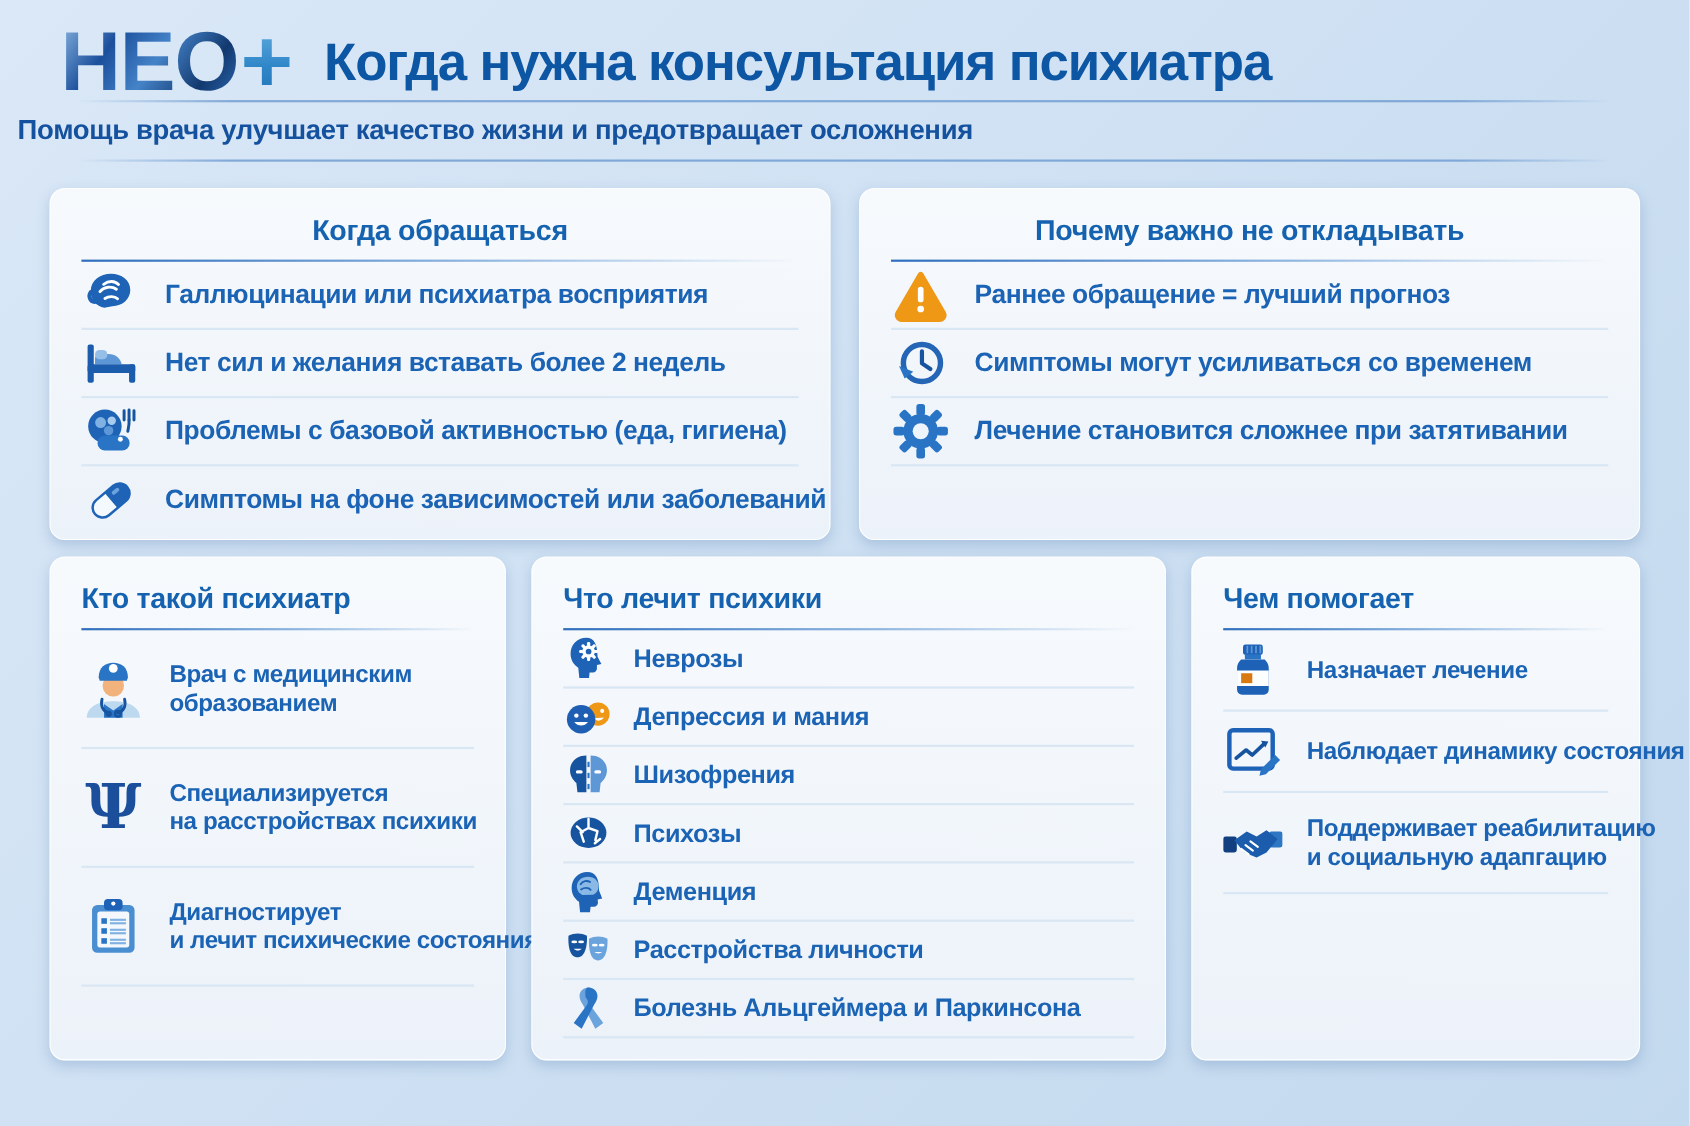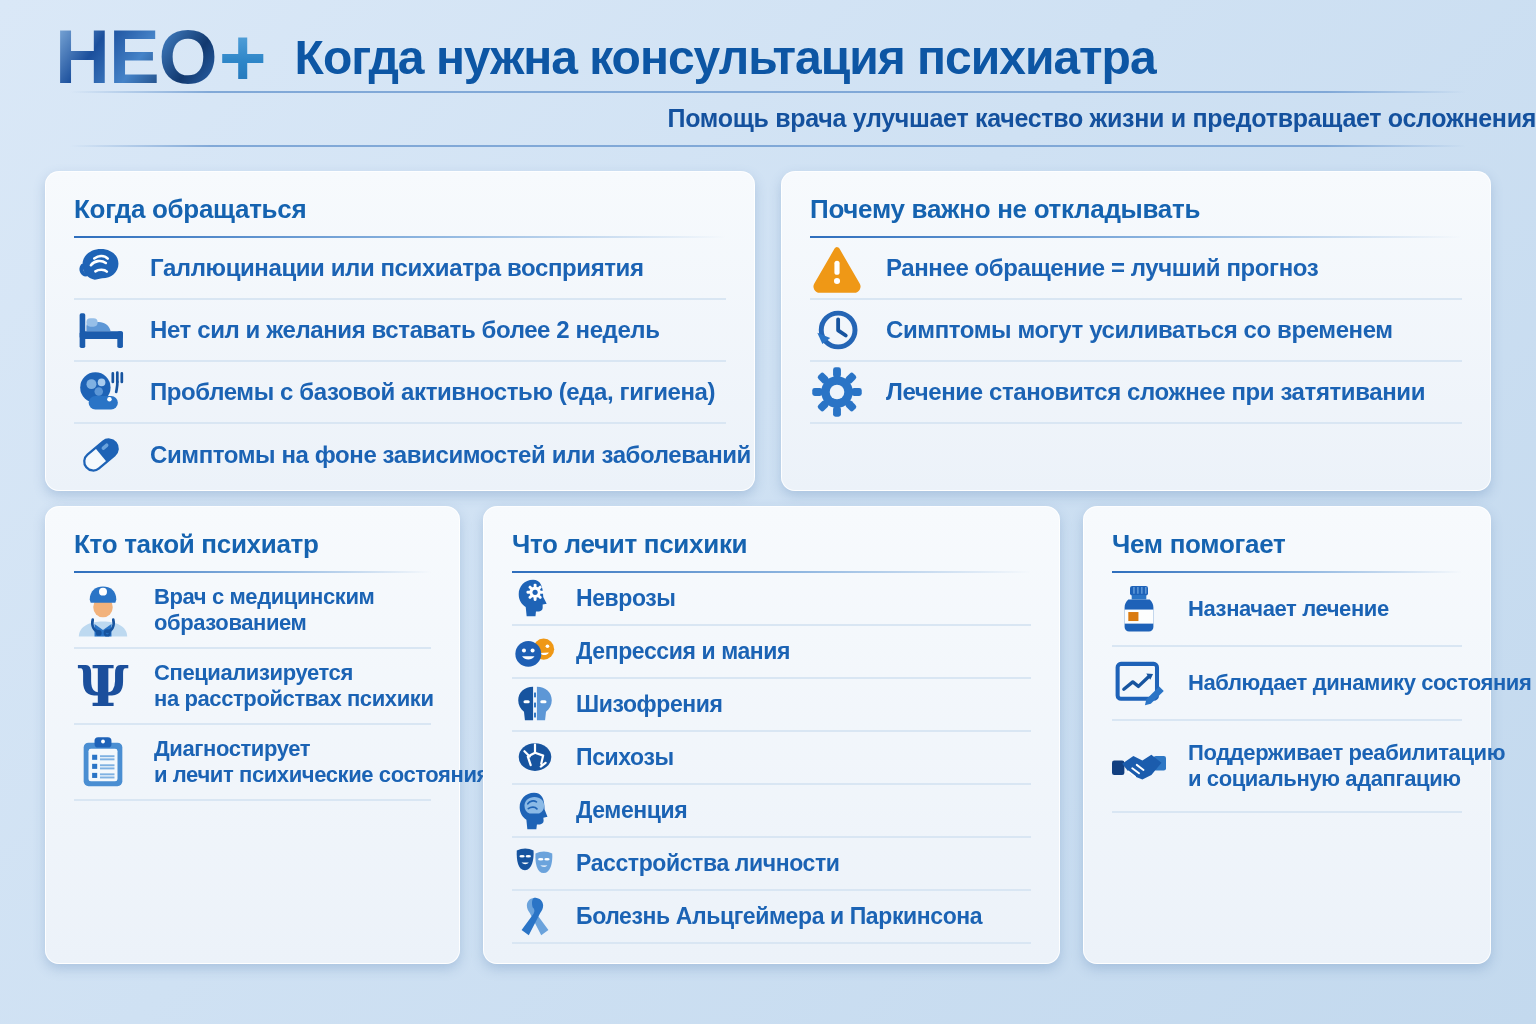--- a/index.html
+++ b/index.html
@@ -17,43 +17,43 @@
   }
   .logo-plus {
     font-size:82px; font-weight:bold; margin-left:2px;
     background:linear-gradient(180deg,#6db3e4 0%,#2e86c8 55%,#1f6fb4 100%);
     -webkit-background-clip:text; background-clip:text; color:transparent;
   }
   .title { font-size:48px; font-weight:bold; color:#0d56a4; letter-spacing:-1px; margin-left:28px; white-space:nowrap; }
   .hline { height:2px; margin:0 70px;
     background:linear-gradient(90deg,rgba(130,170,215,0) 0%,rgba(120,162,212,.9) 10%,rgba(120,162,212,.9) 90%,rgba(130,170,215,0) 100%); }
   .hline.top { margin-top:3px; }
-  .subtitle { text-align:right; padding:11px 0 12px; font-size:25px; font-weight:bold; color:#14519e; letter-spacing:-0.3px; }
+  .subtitle { text-align:left; padding:11px 16px 12px; font-size:25px; font-weight:bold; color:#14519e; letter-spacing:-0.3px; }
 
   .row { display:grid; margin:0 45px; }
   .row1 { grid-template-columns:710px 710px; column-gap:26px; margin-top:24px; }
   .row2 { grid-template-columns:415px 577px 408px; column-gap:23px; margin-top:15px; }
 
   .card {
     background:linear-gradient(180deg,#f7fafd 0%,#ecf2f9 100%);
     border:1px solid rgba(255,255,255,.9);
     border-radius:14px;
     box-shadow:0 5px 12px rgba(90,130,180,.30);
     padding:22px 28px 0;
   }
-  .row1 .card { height:320px; }
+  .row1 .card { height:320px;text-align:center; }
   .row2 .card { height:458px; }
   .card-title { font-size:26px; font-weight:bold; color:#1563b0; letter-spacing:-0.3px; }
   .title-rule { height:2px; margin-top:11px;
     background:linear-gradient(90deg,#2e6ebd 0%,#8fb6e0 55%,rgba(160,195,230,0) 100%); }
 
   .item { display:flex; align-items:center; gap:22px; border-bottom:2px solid #d9e6f3; }
   .when .item, .why .item { height:62px; }
   .when .item:last-child { border-bottom:none; }
-  .who .item { height:76px; }
+  .who .item { height:108px; }
   .treats .item { height:53px; gap:18px; }
   .helps .item-a { height:74px; }
   .helps .item-b { height:74px; }
   .helps .item-c { height:92px; }
 
   .icon { flex:none; display:flex; align-items:center; justify-content:center; width:54px; height:54px; }
   .treats .icon { width:46px; height:46px; }
   .who .icon { width:58px; height:58px; }
   .icon svg { width:100%; height:100%; }
   .psi-glyph { font-family:"DejaVu Serif","Liberation Serif",serif; font-weight:bold; font-size:56px; color:#1b4f9c; line-height:1; }

